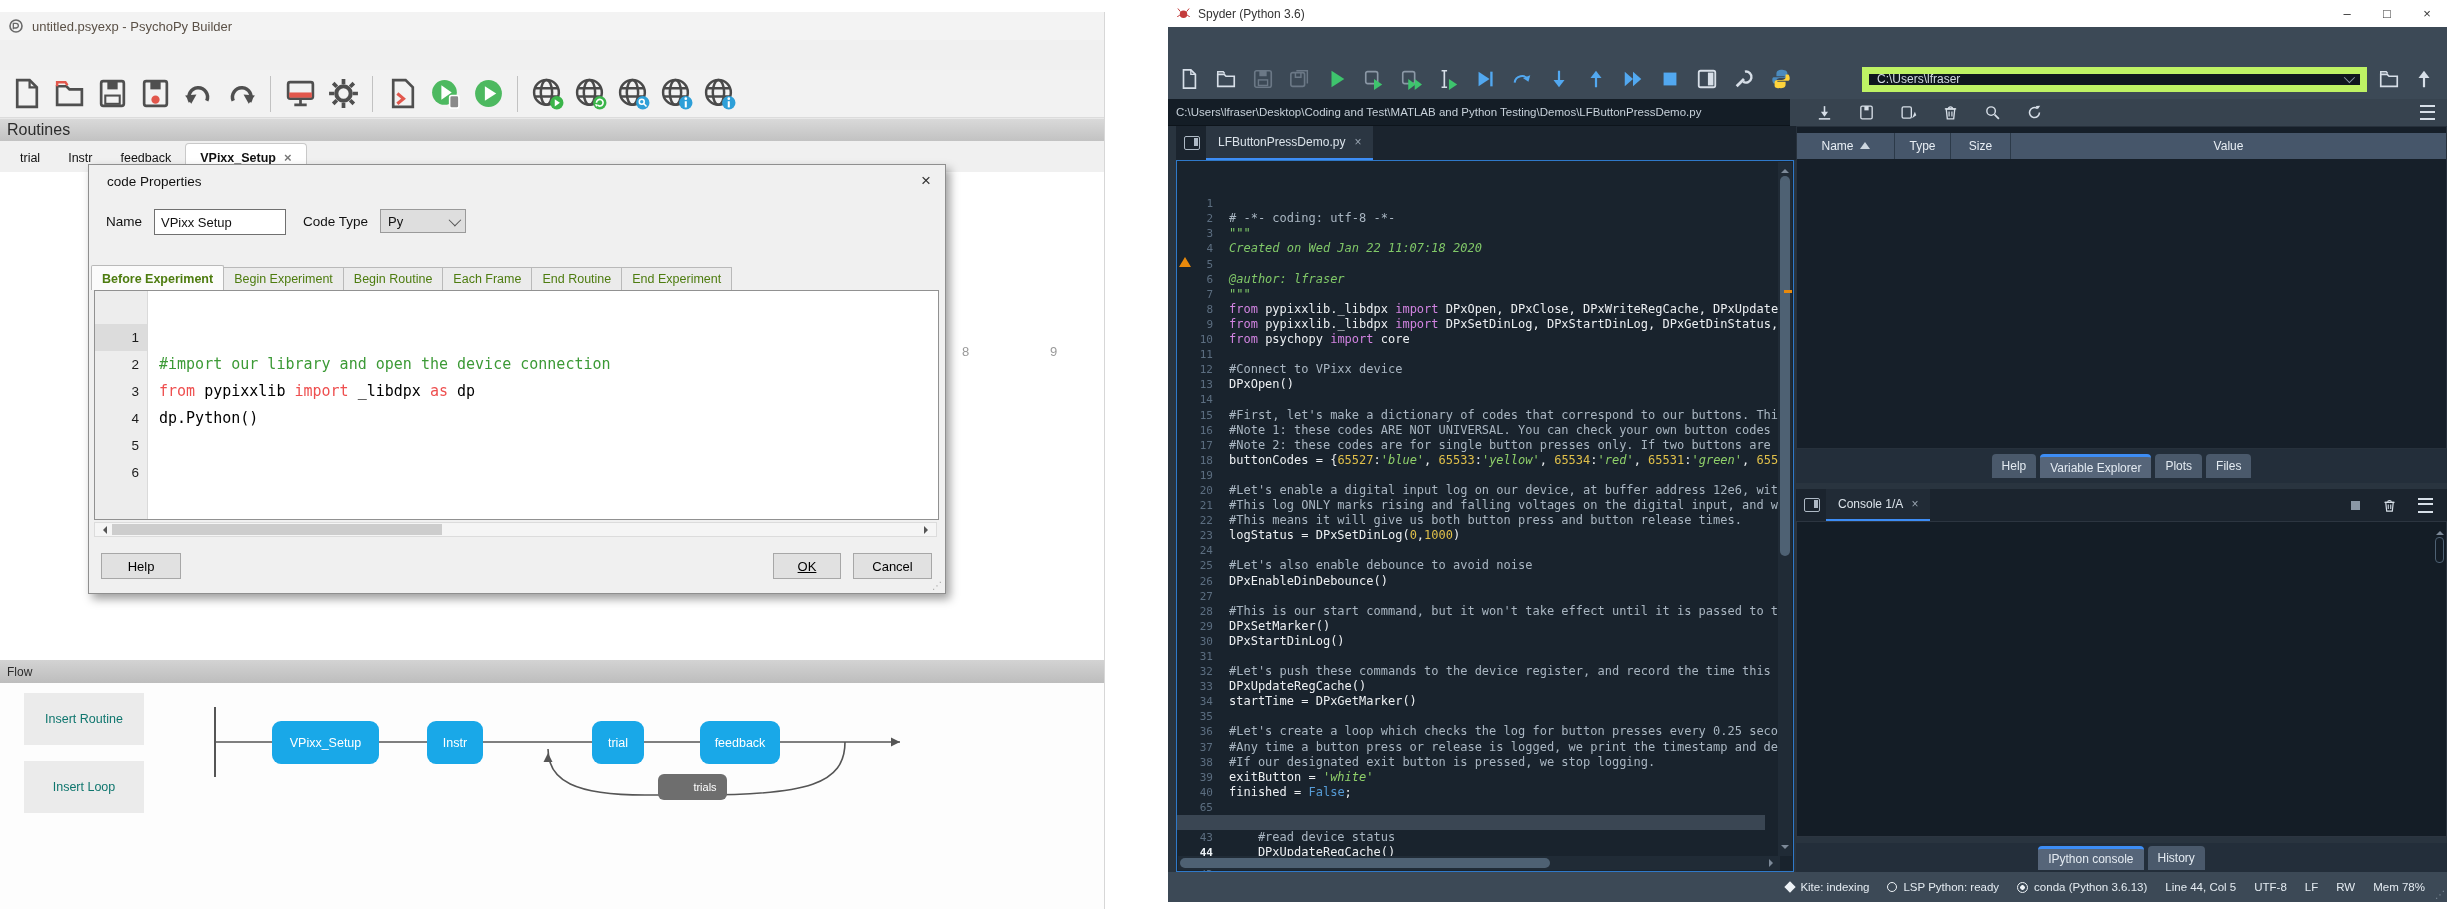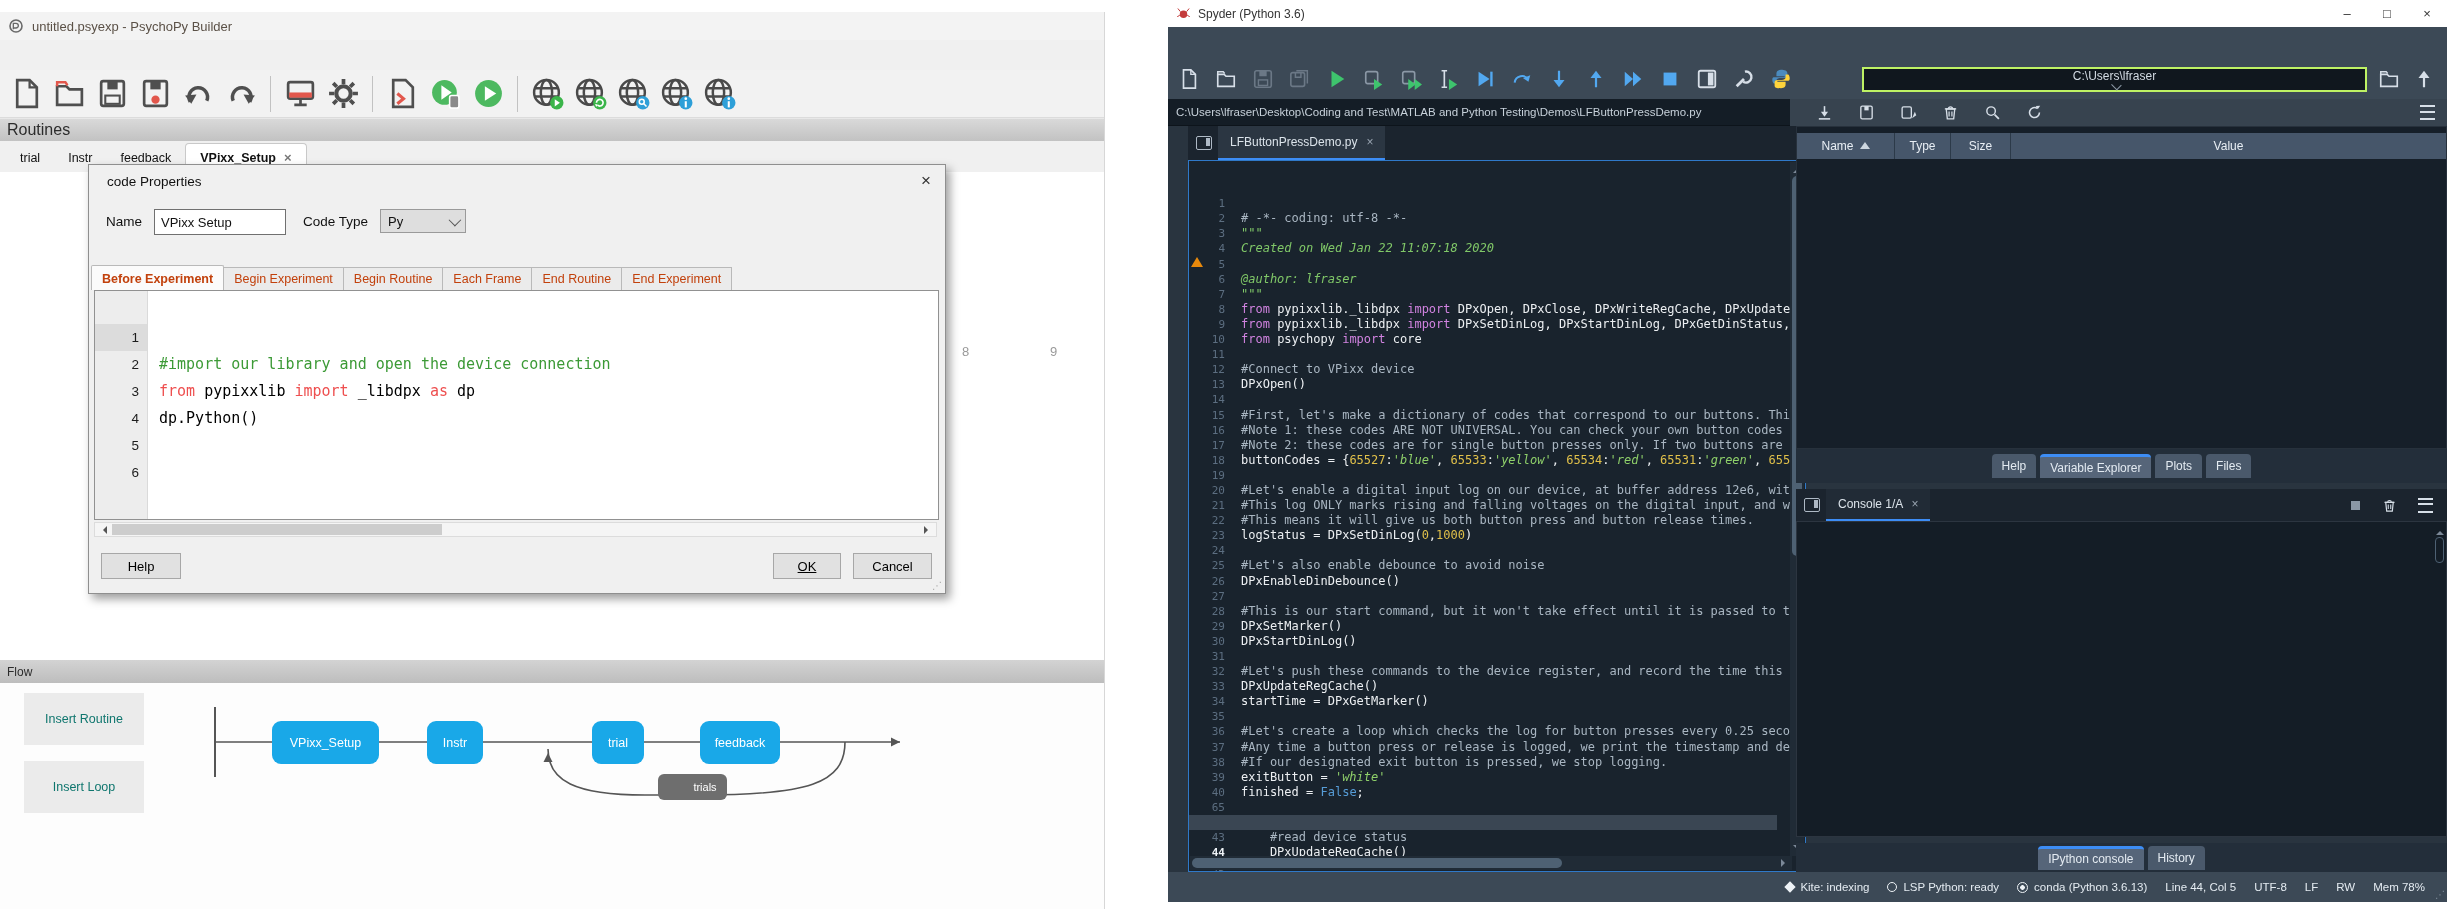--- a/index.html
+++ b/index.html
@@ -33,21 +33,21 @@
   .dlg-titlebar{position:absolute;left:0;top:0;width:100%;height:32px;display:flex;align-items:center;justify-content:space-between;padding:0 14px 0 18px;box-sizing:border-box;}
   .dlg-title{font-size:13.5px;color:#111;}
   .dlg-close{font-size:17px;color:#333;cursor:default;}
   .dlg-namerow{position:absolute;left:0;top:44px;width:100%;height:30px;}
   .dlg-label{position:absolute;font-size:13.5px;color:#111;top:5px;}
   .dlg-input{position:absolute;left:65px;top:0;width:118px;height:24px;background:#fff;border:1px solid #707070;font-size:13px;color:#111;padding:0 6px;font-family:"Liberation Sans",sans-serif;}
   .dlg-select{position:absolute;left:291px;top:0;width:86px;height:24px;background:#dedede;border:1px solid #9a9a9a;display:flex;align-items:center;justify-content:space-between;padding:0 7px;box-sizing:border-box;}
   .dlg-select span{font-size:13px;color:#111;}
   .chev{width:8px;height:8px;border-right:1.6px solid #555;border-bottom:1.6px solid #555;transform:rotate(45deg) translateY(-2px);}
   .dlg-tabs{position:absolute;left:2px;top:100px;display:flex;align-items:flex-end;height:25px;}
-  .dtab{font-size:12.5px;color:#c2410c;background:#ebebeb;border:1px solid #b9b9b9;border-bottom:none;padding:4px 10px 4px 10px;margin-right:-1px;}
+  .dtab{font-size:12.5px;color:#4d7c0f;background:#ebebeb;border:1px solid #b9b9b9;border-bottom:none;padding:4px 10px 4px 10px;margin-right:-1px;}
   .dtab.active{background:#fbfbfb;font-weight:bold;padding-top:6px;border-radius:2px 2px 0 0;position:relative;z-index:2;}
   .dlg-editor{position:absolute;left:5px;top:125px;width:843px;height:228px;background:#ffffff;border:1px solid #919191;overflow:hidden;}
   .dlg-gutter{position:absolute;left:0;top:0;width:52px;height:100%;background:#ededed;border-right:1px solid #dadada;}
   .pline{position:relative;height:27px;line-height:27px;font-family:"DejaVu Sans Mono",monospace;font-size:15px;white-space:pre;}
   .pline .ln{position:absolute;left:0;width:44px;text-align:right;color:#1c1c1c;font-size:13.5px;font-family:"Liberation Sans",sans-serif;}
   .pline .ct{position:absolute;left:64px;}
   .pline:first-of-type .ln{background:#dcdcdc;left:0;padding-right:8px;width:44px;}
   .s-pcom{color:#3c9a36;}
   .s-pkw{color:#ee4f4f;}
   .s-ptxt{color:#000;}
@@ -86,35 +86,35 @@
   .sp-menu-item{font-size:12.5px;color:#e9eef3;padding:0 8px;line-height:32px;}
   .sp-toolbar{left:0;top:59px;width:100%;height:40px;background:#3c4956;display:flex;align-items:center;gap:11px;padding-left:8px;box-sizing:border-box;}
   .sp-icon{width:26px;height:26px;display:flex;align-items:center;justify-content:center;color:#d7dfe8;}
   .sp-icon svg{width:22px;height:22px;}
   .icon-save-script,.icon-save-all{color:#6b7886;}
   .icon-run-file{color:#3ec46d;}
   .icon-run-cell,.icon-run-cell-advance,.icon-run-selection{color:#3ec46d;}
   .icon-debug-file,.icon-step-over,.icon-step-into,.icon-step-return,.icon-continue-execution,.icon-stop-debug{color:#52a8f0;}
   .icon-maximize-pane,.icon-tools-wrench{color:#d7dfe8;}
   .sp-pathwrap{margin-left:auto;display:flex;align-items:center;gap:9px;padding-right:10px;}
-  .sp-pathbox{width:505px;height:25px;background:#10171e;border:2px solid #bef264;display:flex;align-items:center;justify-content:space-between;padding:0 8px;box-sizing:border-box;flex-direction:column;}
+  .sp-pathbox{width:505px;height:25px;background:#10171e;border:7px solid #bef264;display:flex;align-items:center;justify-content:space-between;padding:0 8px;box-sizing:border-box;}
   .sp-pathbox span{font-size:12px;color:#d2dae2;}
   .pchev{width:7px;height:7px;border-right:1.4px solid #8c99a6;border-bottom:1.4px solid #8c99a6;transform:rotate(45deg) translateY(-2px);}
   .sp-row2{left:0;top:99px;width:100%;height:27px;display:flex;}
   .sp-breadcrumb{width:622px;height:100%;background:#141d26;display:flex;align-items:center;padding-left:8px;box-sizing:border-box;border-bottom:1px solid #0d141b;}
   .sp-breadcrumb span{font-size:11.5px;color:#c7d1da;white-space:nowrap;}
   .sp-row2-right{flex:1;background:#37434f;display:flex;align-items:center;gap:22px;padding-left:24px;box-sizing:border-box;}
   .sp-row2-right .sp-icon{width:20px;height:20px;}
   .sp-row2-right .sp-icon svg{width:17px;height:17px;}
   .hamb{width:15px;height:11px;border-top:2px solid #d7dfe8;border-bottom:2px solid #d7dfe8;position:relative;}
   .hamb::after{content:"";position:absolute;left:0;top:3.5px;width:100%;height:2px;background:#d7dfe8;}
   .ml-auto{margin-left:auto;margin-right:12px;}
 
   
-  .sp-editorpane{left:20px;top:126px;width:736px;height:746px;}
+  .sp-editorpane{left:8px;top:126px;width:736px;height:746px;}
   .sp-tabbar{position:absolute;left:0;top:0;width:100%;height:34px;background:#1b242e;display:flex;align-items:center;}
   .paneicon{width:14px;height:12px;border:1.6px solid #aeb9c5;border-radius:2px;margin:0 6px 0 8px;position:relative;}
   .paneicon::after{content:"";position:absolute;right:1px;top:1px;width:4px;height:8px;background:#aeb9c5;}
   .sp-tab{height:34px;background:#2b3642;display:flex;align-items:center;gap:9px;padding:0 12px;border-bottom:2px solid #3d8df5;box-sizing:border-box;}
   .sp-tab span{font-size:12px;color:#dbe3ea;}
   .sp-tab .x{color:#98a4b0;font-size:12px;}
   .sp-editor{position:absolute;left:0;top:34px;width:618px;height:712px;background:#19232d;border:1px solid #2f79c9;box-sizing:border-box;overflow:hidden;}
   .sp-lines{position:absolute;left:0;top:5px;width:588px;}
   .sp-line{position:relative;height:15.1px;line-height:15.1px;font-family:"DejaVu Sans Mono",monospace;font-size:12px;white-space:pre;}
   .sp-line .ln{position:absolute;left:0;width:36px;text-align:right;color:#5c6e80;font-size:11px;}

